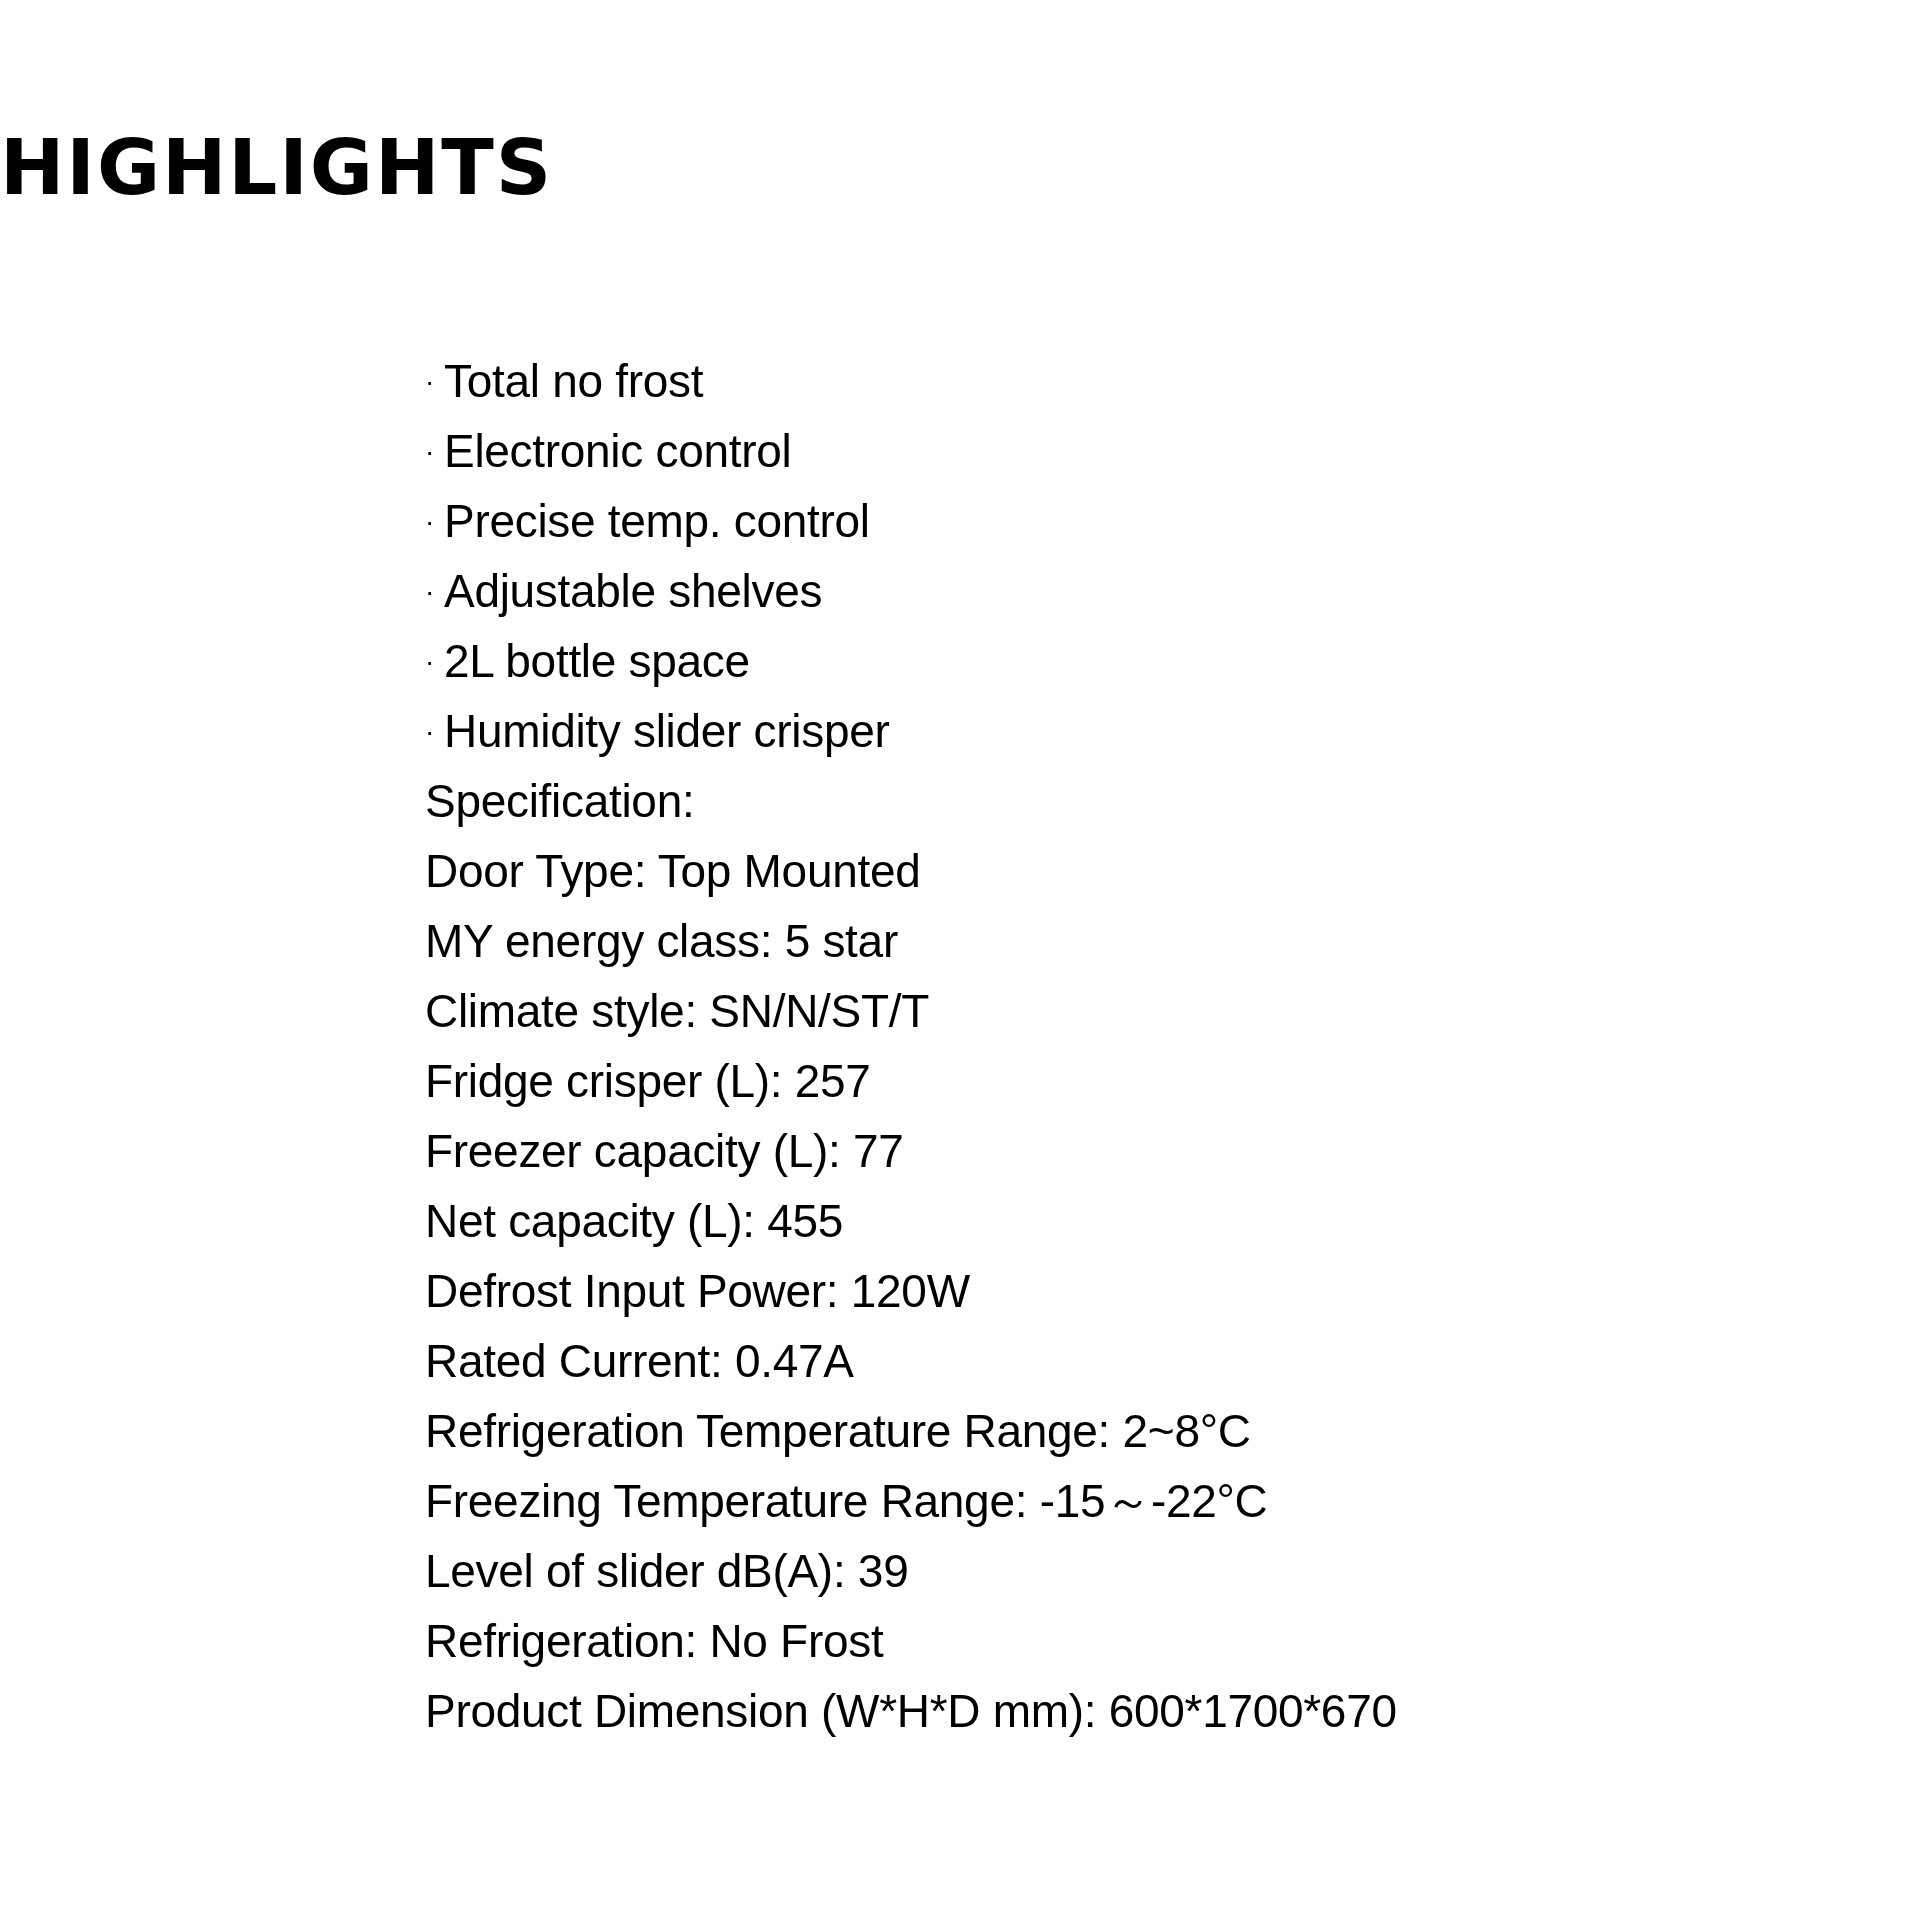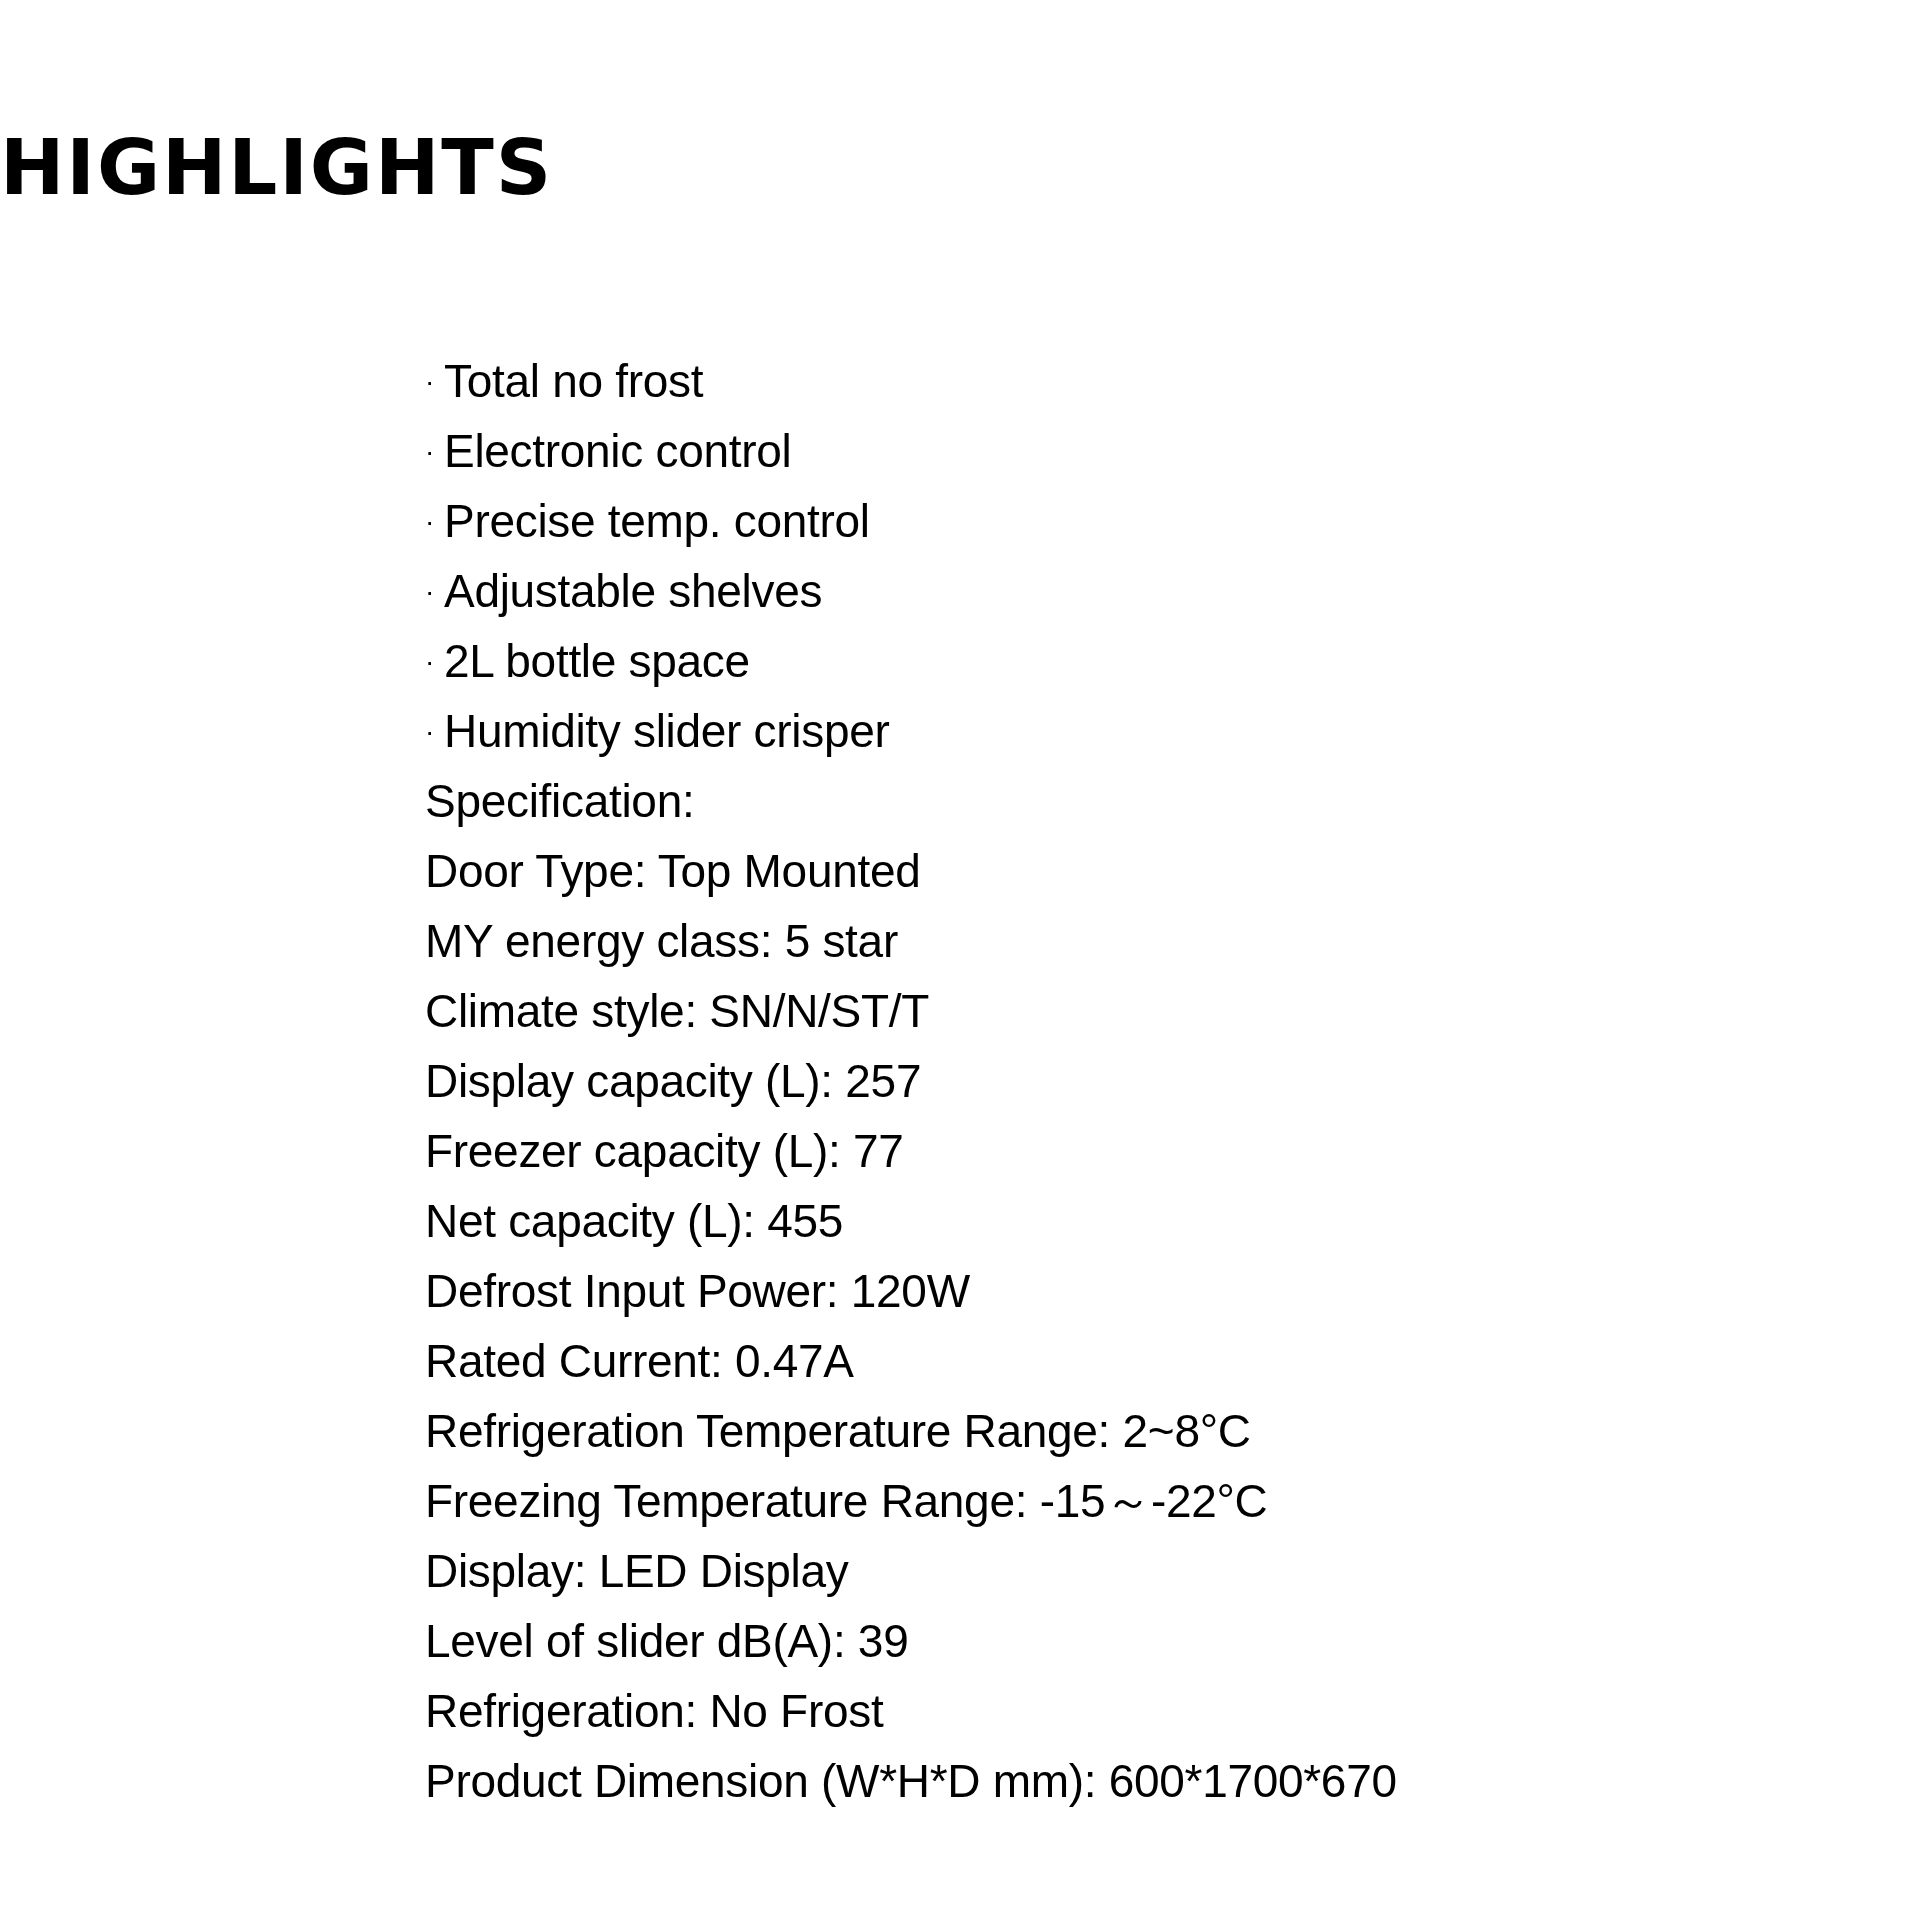--- a/index.html
+++ b/index.html
@@ -64,25 +64,24 @@
   <li class="line"><span class="bullet-dot">·</span><span>Precise temp. control</span></li>
   <li class="line"><span class="bullet-dot">·</span><span>Adjustable shelves</span></li>
   <li class="line"><span class="bullet-dot">·</span><span>2L bottle space</span></li>
   <li class="line"><span class="bullet-dot">·</span><span>Humidity slider crisper</span></li>
 
   <li class="line">Specification:</li>
 
   <li class="line"><span class="spec-label">Door Type:</span> <span class="spec-value">Top Mounted</span></li>
   <li class="line"><span class="spec-label">MY energy class:</span> <span class="spec-value">5 star</span></li>
   <li class="line"><span class="spec-label">Climate style:</span> <span class="spec-value">SN/N/ST/T</span></li>
-  <li class="line"><span class="spec-label">Display capacity (L):</span> <span class="spec-value">257</span></li>
+  <li class="line"><span class="spec-label">Fridge crisper (L):</span> <span class="spec-value">257</span></li>
   <li class="line"><span class="spec-label">Freezer capacity (L):</span> <span class="spec-value">77</span></li>
   <li class="line"><span class="spec-label">Net capacity (L):</span> <span class="spec-value">455</span></li>
   <li class="line"><span class="spec-label">Defrost Input Power:</span> <span class="spec-value">120W</span></li>
   <li class="line"><span class="spec-label">Rated Current:</span> <span class="spec-value">0.47A</span></li>
   <li class="line"><span class="spec-label">Refrigeration Temperature Range:</span> <span class="spec-value">2~8°C</span></li>
   <li class="line"><span class="spec-label">Freezing Temperature Range:</span> <span class="spec-value">-15～-22°C</span></li>
-  <li class="line"><span class="spec-label">Display:</span> <span class="spec-value">LED Display</span></li>
   <li class="line"><span class="spec-label">Level of slider dB(A):</span> <span class="spec-value">39</span></li>
   <li class="line"><span class="spec-label">Refrigeration:</span> <span class="spec-value">No Frost</span></li>
   <li class="line"><span class="spec-label">Product Dimension (W*H*D mm):</span> <span class="spec-value">600*1700*670</span></li>
 </ul>
 
 
 </body></html>

